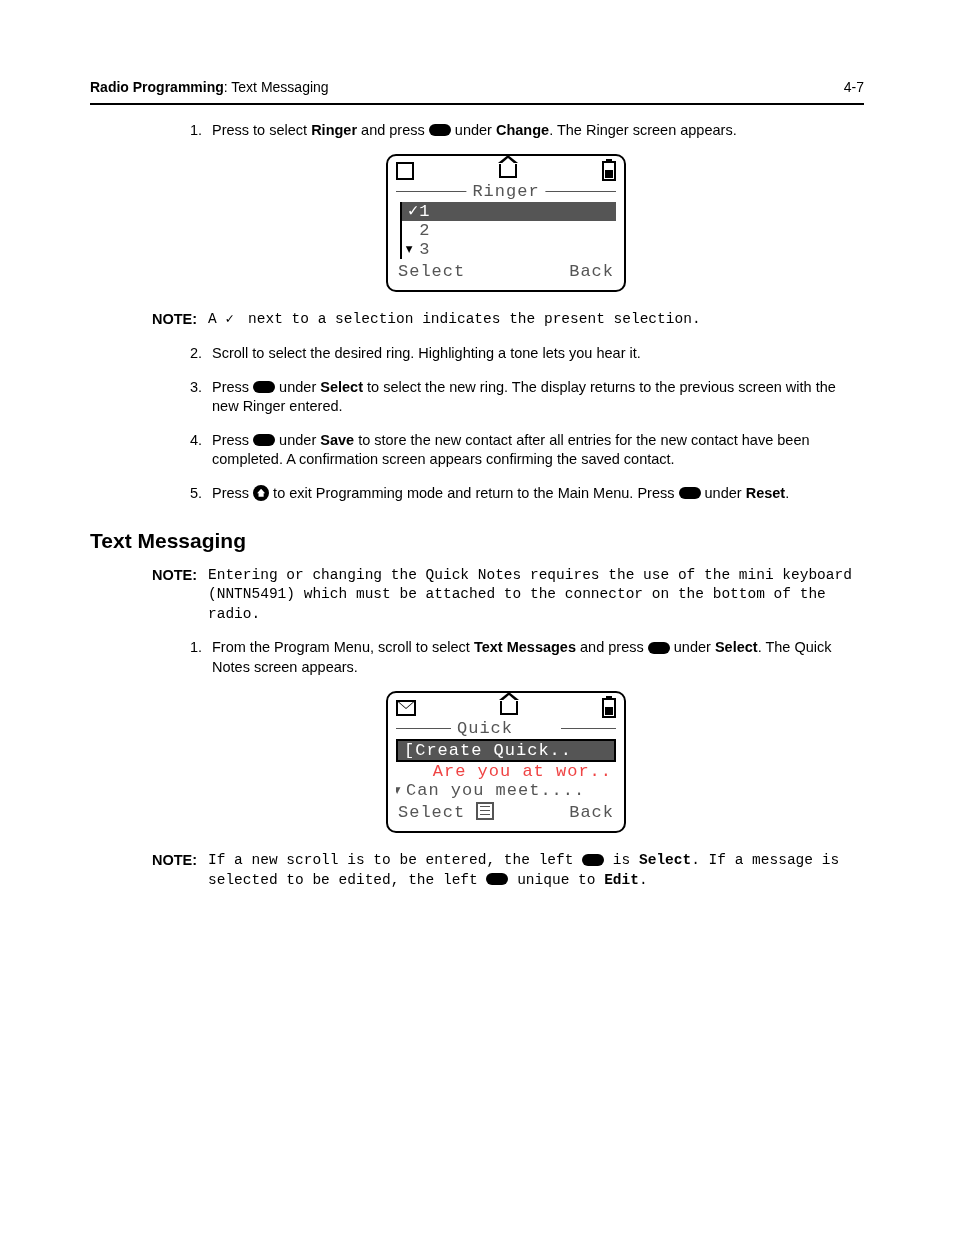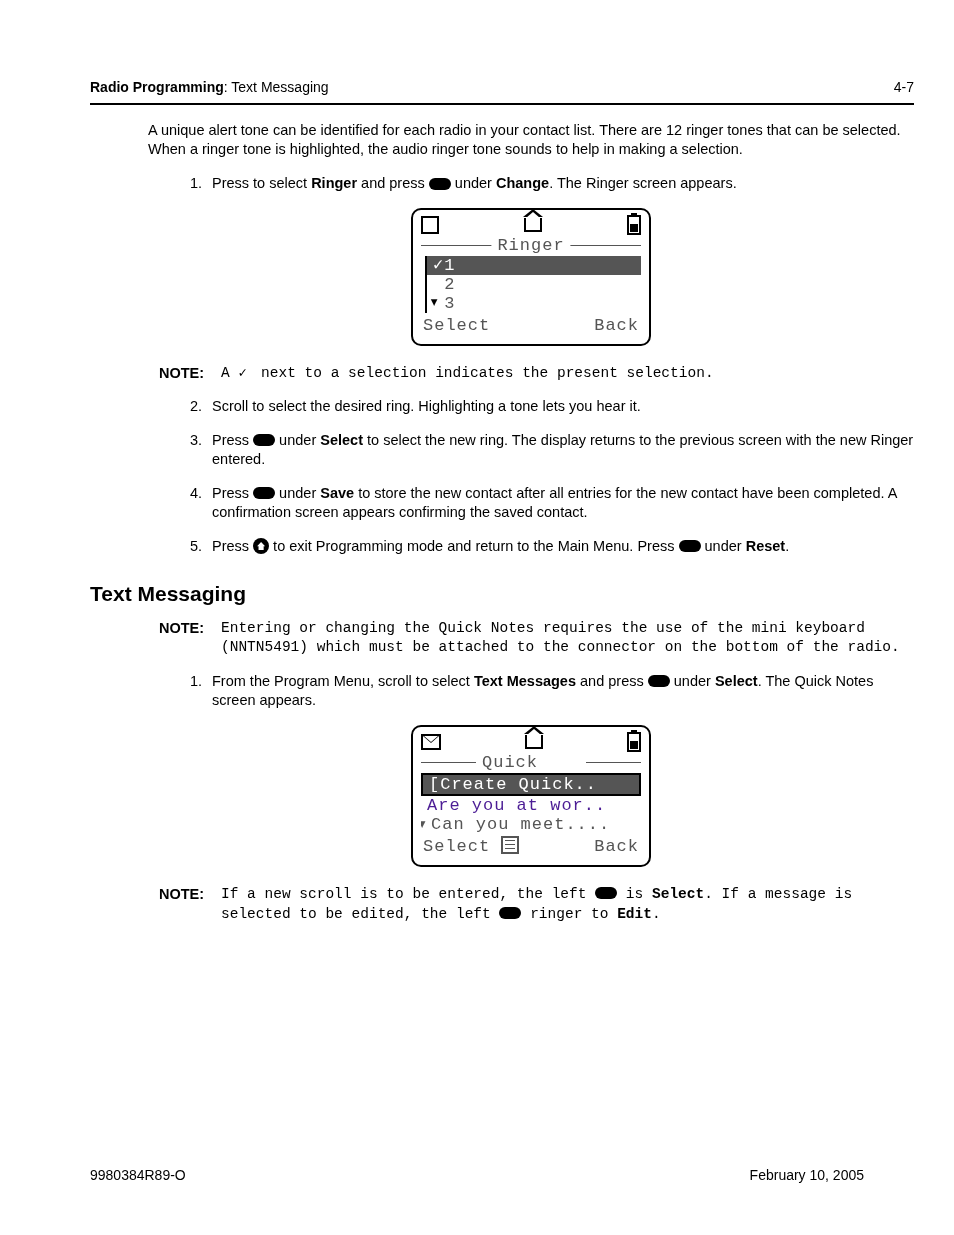--- a/index.html
+++ b/index.html
@@ -7,21 +7,21 @@
     margin: 0;
     padding: 0;
     font-family: Arial, Helvetica, sans-serif;
     background: #fff;
     color: #000;
   }
   .page {
     width: 954px;
     height: 1235px;
     box-sizing: border-box;
-    padding: 78px 40px 60px 90px;
+    padding: 78px 90px 60px 90px;
     position: relative;
     font-size: 14.5px;
     line-height: 1.35;
   }
   .running-head {
     display: flex;
     justify-content: space-between;
     align-items: baseline;
     font-size: 14px;
     margin-bottom: 6px;
@@ -41,21 +41,21 @@
     font-size: 21px;
     font-weight: 700;
     margin: 24px 0 10px 0;
   }
   .body { margin-left: 58px; }
   p { margin: 0 0 14px 0; }
   ol.steps { list-style: none; padding: 0; margin: 0 0 14px 0; }
   ol.steps > li { display: flex; gap: 10px; margin: 0 0 14px 0; }
   ol.steps > li .num { min-width: 54px; text-align: right; }
   ol.steps > li .txt { flex: 1; }
-  .note-row { display: flex; gap: 6px; margin: 0 0 14px 11px; }
+  .note-row { display: flex; margin: 0 0 14px 4px; }
   .note-label { font-weight: 700; min-width: 56px; }
   .note-body { flex: 1; font-family: Liberation Mono, monospace; }
   .softkey-icon, .home-icon, .check-icon {
     display: inline-block;
     vertical-align: -3px;
   }
   .softkey-icon {
     width: 22px; height: 12px; border-radius: 6px; background: #000;
     vertical-align: -1.5px;
   }
@@ -139,21 +139,20 @@
   <div class="running-head">
     <span class="left">
       <b>Radio Programming</b><span>: </span><span>Text Messaging</span>
     </span>
     <span>4-7</span>
   </div>
   <hr class="rule">
 
 
   <div class="body">
-    <p>A unique alert tone can be identified for each radio in your contact list. There are 12 ringer tones that can be selected. When a ringer tone is highlighted, the audio ringer tone sounds to help in making a selection.</p>
 
     <ol class="steps">
       <li>
         <span class="num">1.</span>
         <span class="txt">
           <span>Press to select </span><b>Ringer</b><span> and press </span><span class="softkey-icon"></span><span> under </span><b>Change</b><span>. The Ringer screen appears.</span>
         </span>
       </li>
     </ol>
 
@@ -239,40 +238,36 @@
           <span class="mini-icon mini-env"></span>
           <span class="mini-icon mini-house"></span>
           <span class="mini-icon mini-batt"></span>
         </div>
         <div class="title-row">
           <div class="line"></div>
           <div class="title">Quick Notes</div>
         </div>
         <div class="list" style="position:relative;border-left:none;margin-left:0;">
           <div class="row sel" style="border:2px solid #000;">[Create Quick..</div>
-          <div class="row" style="color:#4c1d95;">Are you at wor..</div>
+          <div class="row" style="color:#ef4444;text-align:right;">Are you at wor..</div>
           <div class="row" style="color:#555;position:relative;padding-left:10px;">
             <span style="position:absolute;left:-4px;">▾</span>
             <span>Can you meet....</span>
           </div>
         </div>
         <div class="soft-row">
           <span><span>Select</span> <span class="mini-menu"></span></span>
           <span>Back</span>
         </div>
       </div>
     </div>
   </div>
 
   <div class="body" style="margin-left:58px;">
     <div class="note-row">
       <span class="note-label">NOTE:</span>
       <span class="note-body">
-        <span>If a new scroll is to be entered, the left </span><span class="softkey-icon"></span><span> is </span><b>Select</b><span>. If a message is selected to be edited, the left </span><span class="softkey-icon"></span><span> ringer to </span><b>Edit</b><span>.</span>
+        <span>If a new scroll is to be entered, the left </span><span class="softkey-icon"></span><span> is </span><b>Select</b><span>. If a message is selected to be edited, the left </span><span class="softkey-icon"></span><span> unique to </span><b>Edit</b><span>.</span>
       </span>
     </div>
   </div>
 
-  <div class="footer">
-    <span>9980384R89-O</span>
-    <span>February 10, 2005</span>
-  </div>
 </div>
 
 </body></html>

